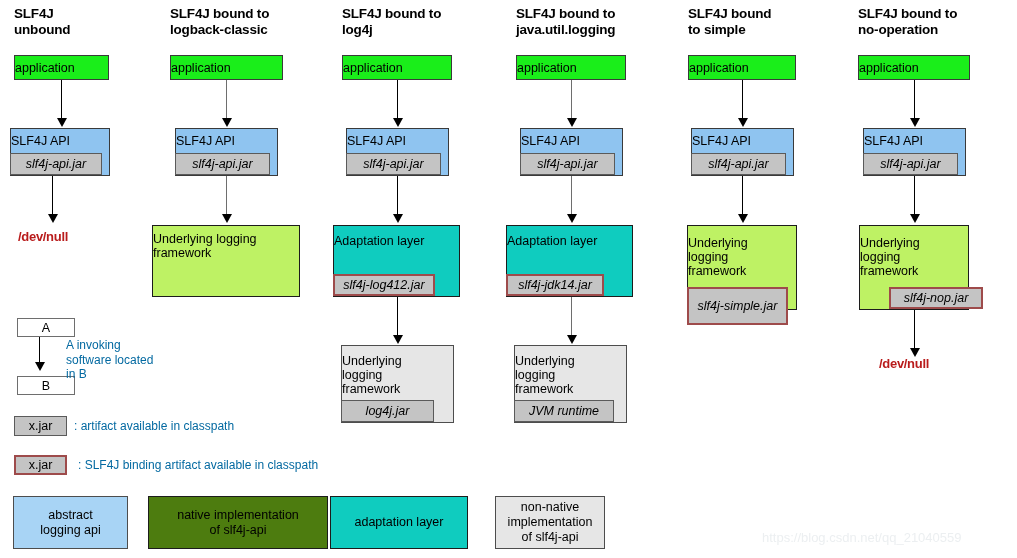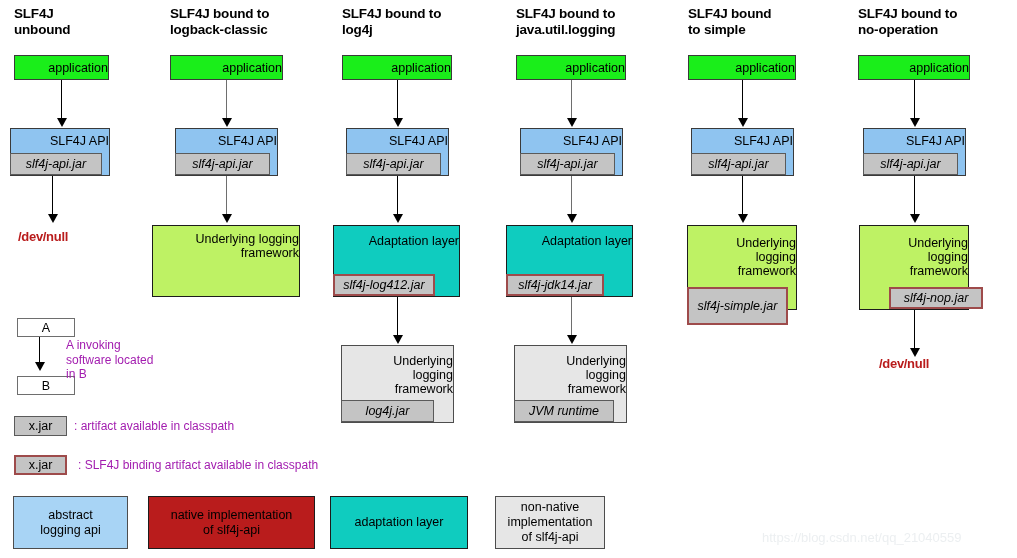--- a/index.html
+++ b/index.html
@@ -15,21 +15,21 @@
     position:absolute;font-weight:bold;font-size:13.5px;color:#000;
     line-height:16px;letter-spacing:-0.2px;white-space:pre-line;
   }
 
   
   .box{
     position:absolute;box-sizing:border-box;border:1px solid #4d4d4d;
     font-size:12.5px;color:#000;line-height:14px;text-align:center;
   }
   .box .label{
-    position:absolute;left:0;right:0;top:4px;text-align:right;
+    position:absolute;left:0;right:0;top:4px;text-align:left;
     white-space:pre-line;
   }
   .box.center .label{
     top:50%;transform:translateY(-50%);
   }
   .app{background:#1aee1a;border:1px solid #3a3a3a;}
   .api{background:#8fc4f0;border:1px solid #3a3a3a;}
   .native{background:#bef264;border:1px solid #1c1c1c;}
   .adapt{background:#0fccbf;border:1px solid #1c1c1c;}
   .nonnative{background:#e6e6e6;border:1px solid #4d4d4d;}
@@ -59,21 +59,21 @@
     letter-spacing:-0.3px;
   }
 
   
   .legend-box{
     position:absolute;box-sizing:border-box;background:#ffffff;
     border:1px solid #6e6e6e;font-size:12.5px;color:#000;
     display:flex;align-items:center;justify-content:center;
   }
   .legend-text{
-    position:absolute;font-size:12px;color:#a21caf;line-height:14.5px;
+    position:absolute;font-size:12px;color:#0369a1;line-height:14.5px;
     white-space:pre-line;
   }
   .legend-chip{
     position:absolute;box-sizing:border-box;background:#c4c4c4;
     border:1px solid #5a5a5a;font-size:12.5px;color:#000;
     display:flex;align-items:center;justify-content:center;
   }
   .legend-chip.binding{border:2px solid #9e4b4b;}
   .swatch{
     position:absolute;box-sizing:border-box;border:1px solid #4d4d4d;
@@ -250,21 +250,21 @@
 in B</div>
 
   <div class="legend-chip" style="left:14px;top:416px;width:53px;height:20px;">x.jar</div>
   <div class="legend-text" style="left:74px;top:419px;width:250px;">: artifact available in classpath</div>
 
   <div class="legend-chip binding" style="left:14px;top:455px;width:53px;height:20px;">x.jar</div>
   <div class="legend-text" style="left:78px;top:458px;width:330px;">: SLF4J binding artifact available in classpath</div>
 
   <div class="swatch" style="left:13px;top:496px;width:115px;height:53px;background:#a8d4f5;">abstract
 logging api</div>
-  <div class="swatch" style="left:148px;top:496px;width:167px;height:53px;background:#b91c1c;border-color:#1c1c1c;">native implementation
+  <div class="swatch" style="left:148px;top:496px;width:180px;height:53px;background:#4d7c0f;border-color:#1c1c1c;">native implementation
 of slf4j-api</div>
   <div class="swatch" style="left:330px;top:496px;width:138px;height:53px;background:#0fccbf;border-color:#1c1c1c;">adaptation layer</div>
   <div class="swatch" style="left:495px;top:496px;width:110px;height:53px;background:#e6e6e6;">non-native
 implementation
 of slf4j-api</div>
 
   <div class="watermark" style="left:762px;top:530px;">https://blog.csdn.net/qq_21040559</div>
 
 </div>
 

